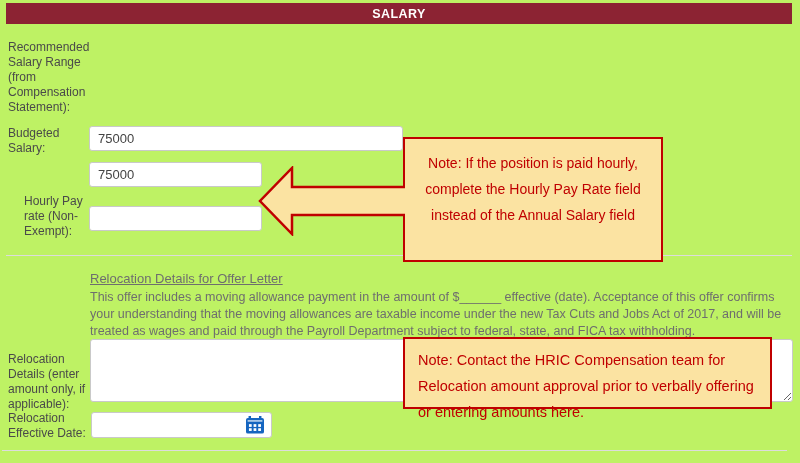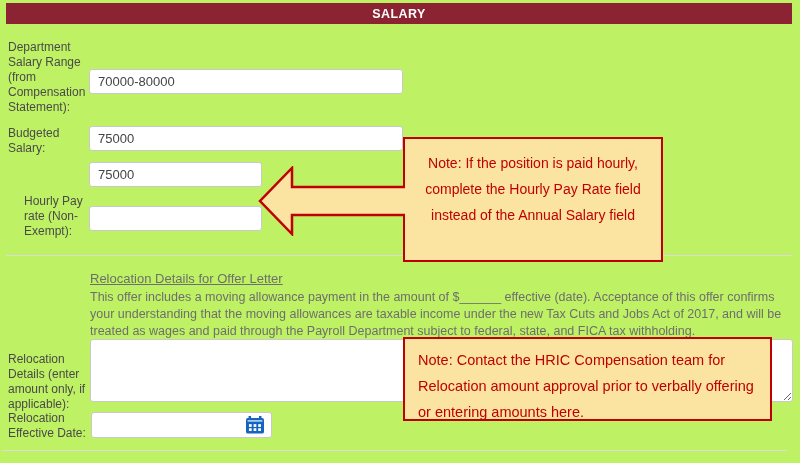--- a/index.html
+++ b/index.html
@@ -22,41 +22,40 @@
 
   .reloc-heading{position:absolute;left:90px;top:271px;font-size:13px;color:#6e6e6e;
        text-decoration:underline;}
   .reloc-body{position:absolute;left:90px;top:289px;width:702px;font-size:12.5px;
        line-height:17px;color:#6e6e6e;}
 
   .note{position:absolute;box-sizing:border-box;background:#FBE3A2;border:2px solid #C00000;
         color:#C00000;font-weight:normal;z-index:3;}
   .note-hourly{left:403px;top:137px;width:260px;height:125px;padding:11px 10px;
         font-size:14px;line-height:26px;text-align:center;}
-  .note-reloc{left:403px;top:337px;width:369px;height:84px;padding:8px 13px;
+  .note-reloc{left:403px;top:337px;width:369px;height:72px;padding:8px 13px;
         font-size:14.5px;line-height:26px;text-align:left;}
 
   .arrow-wrap{position:absolute;left:258px;top:166px;width:147px;height:70px;z-index:4;}
 
   .date-wrap{position:absolute;left:91px;top:412px;width:181px;height:26px;}
   .date-wrap input{left:0;top:0;width:181px;height:26px;}
   .cal-btn{position:absolute;right:7px;top:4px;width:20px;height:18px;cursor:pointer;
            background:none;border:none;padding:0;}
 </style>
 </head>
 <body>
 
 <div class="page">
 
   <div class="section-header">
     <span>SALARY</span>
   </div>
 
-  <div class="lbl" style="top:40px;">Department Salary Range (from Compensation Statement):</div>
-  <input class="inp" style="left: 89px; top: 69px; width: 314px;" value="70000-80000">
+  <div class="lbl" style="top:40px;">Recommended Salary Range (from Compensation Statement):</div>
 
   <div class="lbl" style="top:126px;">Budgeted Salary:</div>
   <input class="inp" style="left: 89px; top: 126px; width: 314px;" value="75000">
 
   <input class="inp" style="left: 89px; top: 162px; width: 173px;" value="75000">
 
   <div class="lbl" style="top:194px;margin-left:16px;">Hourly Pay rate (Non-Exempt):</div>
   <input class="inp" style="left: 89px; top: 206px; width: 173px;" value="">
 
   <div class="divider" style="left:6px;top:255px;width:786px;"></div>

